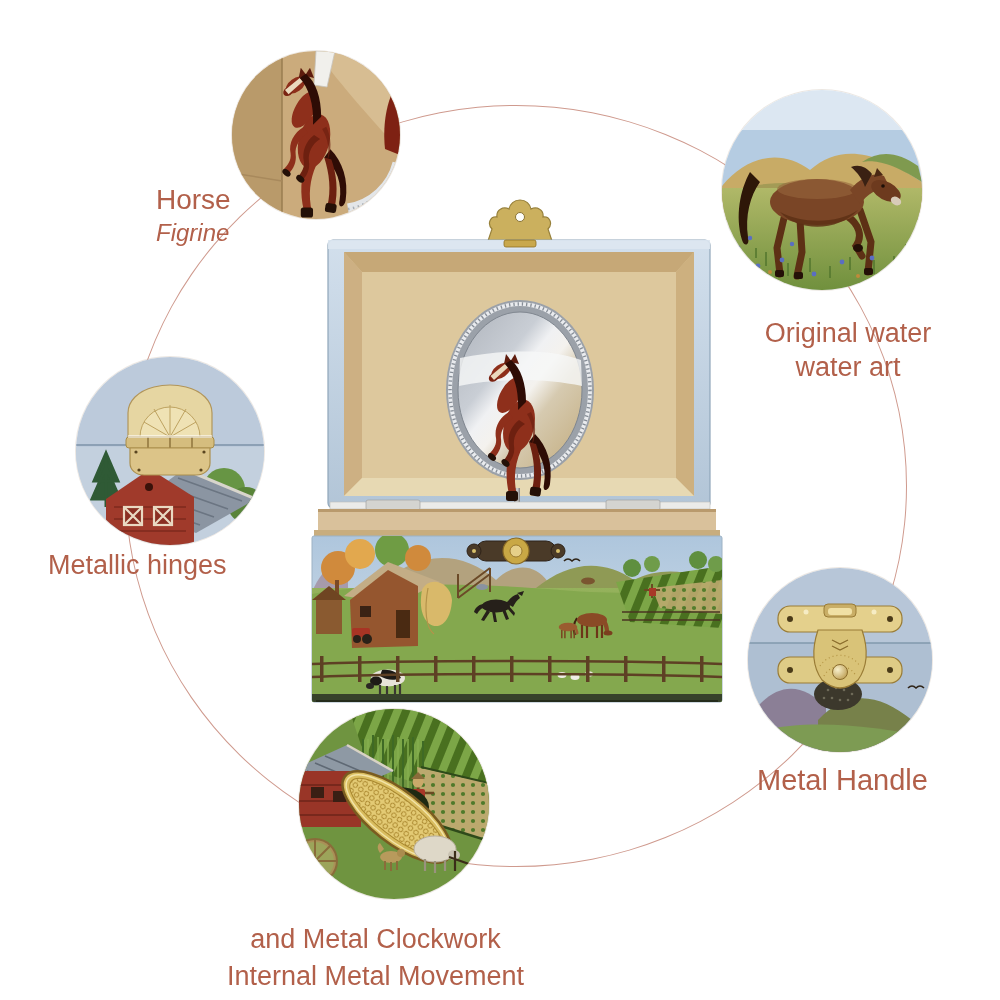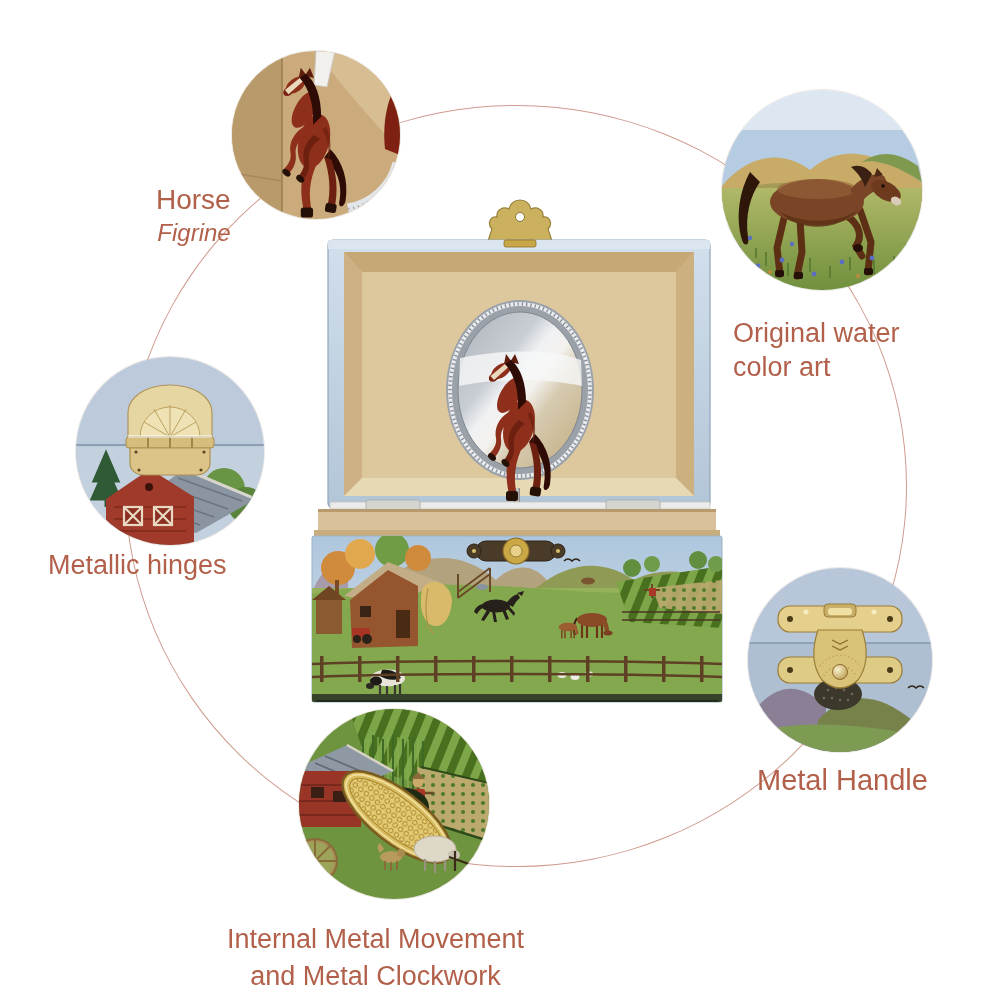--- a/index.html
+++ b/index.html
@@ -10,24 +10,24 @@
   .callout{position:absolute;border-radius:50%;overflow:hidden;z-index:2;margin:0;padding:0;
            box-shadow:0 0 0 1px rgba(180,160,140,.25);}
   .callout svg{display:block;}
   .co-figurine{left:232px;top:51px;width:168px;height:168px;}
   .co-watercolor{left:722px;top:90px;width:200px;height:200px;}
   .co-hinges{left:76px;top:357px;width:188px;height:188px;}
   .co-handle{left:748px;top:568px;width:184px;height:184px;}
   .co-movement{left:299px;top:709px;width:190px;height:190px;}
   .musicbox{position:absolute;left:300px;top:190px;width:430px;height:530px;z-index:2;}
   .lbl{position:absolute;z-index:3;color:#b2604a;line-height:1.28;}
-  .lbl-figurine{left:156px;top:182px;text-align:right;}
+  .lbl-figurine{left:156px;top:182px;text-align:left;}
   .lbl-figurine .l1{font-size:28px;}
   .lbl-figurine .l2{font-size:24px;font-style:italic;}
-  .lbl-watercolor{left:733px;top:316px;width:230px;font-size:27px;line-height:34px;}
+  .lbl-watercolor{left:733px;top:316px;width:230px;text-align:center;font-size:27px;line-height:34px;}
   .lbl-hinges{left:48px;top:548px;font-size:27px;text-align:center;}
   .lbl-handle{left:757px;top:762px;font-size:29px;}
   .lbl-movement{left:203px;top:921px;width:345px;text-align:center;font-size:27px;line-height:37px;}
   .defs-holder{position:absolute;width:0;height:0;overflow:hidden;}
 </style>
 </head>
 <body>
 
 <div class="stage">
 
@@ -453,22 +453,22 @@
       <path d="M150,148 L190,162 M156,142 v20 M176,148 v20" stroke="#3a2c18" stroke-width="2.2"></path>
     </svg>
   </figure>
 
   <div class="lbl lbl-figurine">
     <div class="l1">Horse</div>
     <div class="l2">Figrine</div>
   </div>
   <div class="lbl lbl-watercolor">
     <div>Original water</div>
-    <div>color art</div>
+    <div>water art</div>
   </div>
   <div class="lbl lbl-hinges">Metallic hinges</div>
   <div class="lbl lbl-handle">Metal Handle</div>
   <div class="lbl lbl-movement">
+    <div>and Metal Clockwork</div>
     <div>Internal Metal Movement</div>
-    <div>and Metal Clockwork</div>
   </div>
 
 </div>
 
 </body></html>

